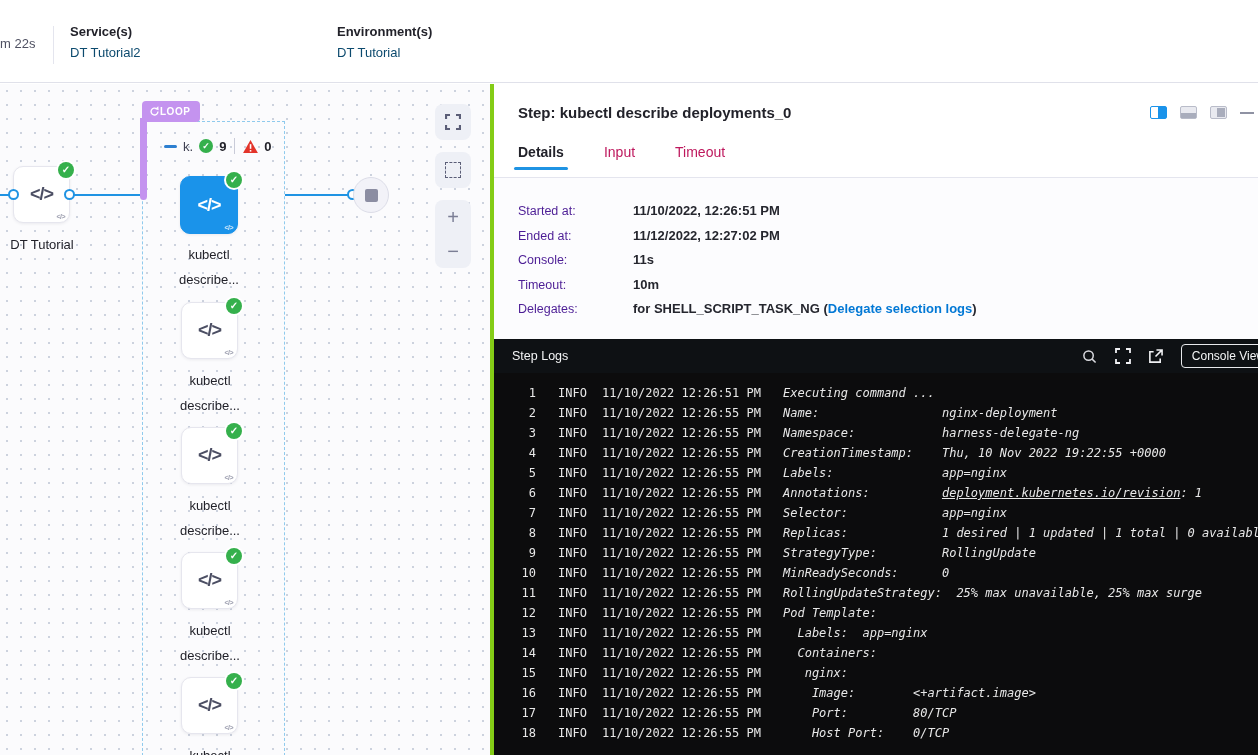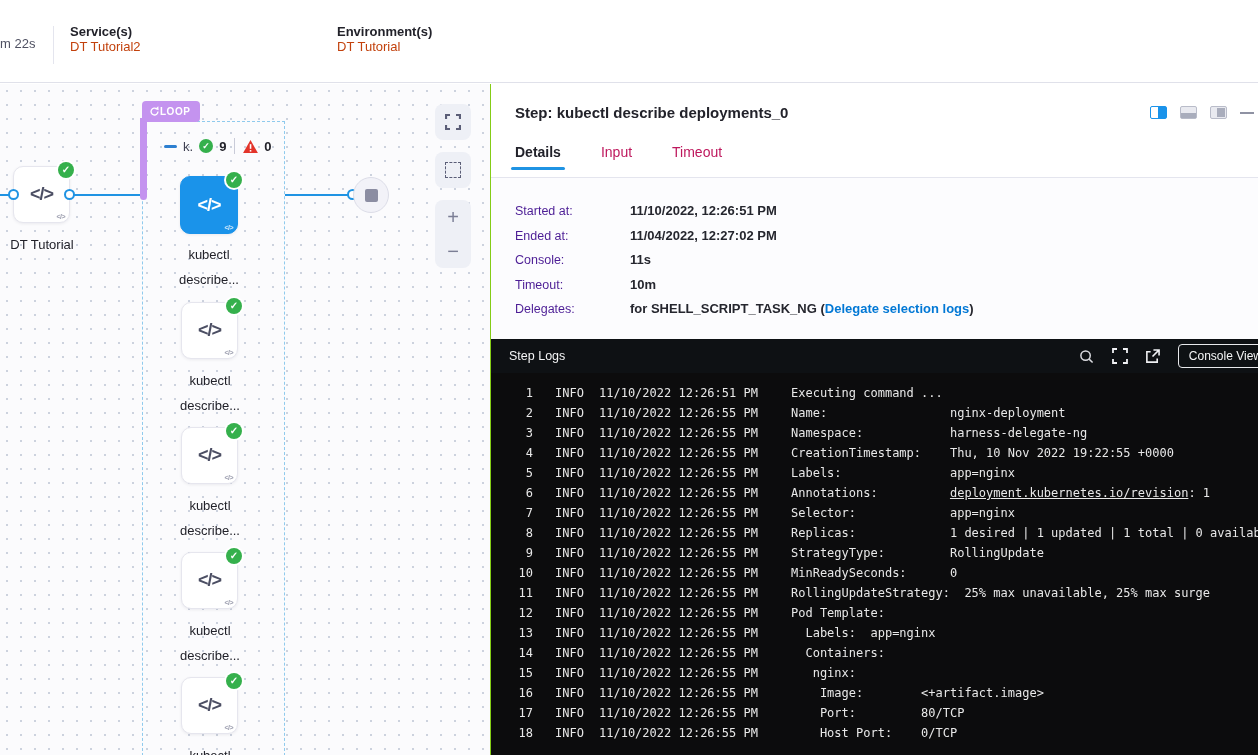--- a/index.html
+++ b/index.html
@@ -6,21 +6,21 @@
   html,body { width:1258px; height:755px; overflow:hidden; background:#fff;
     font-family:"Liberation Sans", sans-serif; color:#22222a; }
 
   
   .top-header { position:absolute; left:0; top:0; width:1258px; height:83px;
     background:#fff; border-bottom:1px solid #e0e1ea; z-index:5; }
   .duration-text { position:absolute; left:0; top:36px; font-size:13px; color:#4f5162; }
   .hdr-divider { position:absolute; left:53px; top:26px; width:1px; height:38px; background:#e4e5ee; }
   .hdr-block { position:absolute; top:24px; }
   .hdr-block .lbl { font-size:13px; font-weight:bold; color:#22222a; }
-  .hdr-block .lnk { font-size:13px; color:#c2410c; cursor:pointer; }
+  .hdr-block .lnk { font-size:13px; color:#0c4a6e; margin-top:6px; cursor:pointer; }
   .svc { left:70px; } .env { left:337px; }
 
   
   .canvas { position:absolute; left:0; top:84px; width:490px; height:671px; overflow:hidden;
     background:#fbfbfd;
     background-image:radial-gradient(circle, #ccd2de 1px, transparent 1.4px);
     background-size:14px 14px; }
   .edge { position:absolute; height:2px; background:#1f93e3; }
   .edge-left { left:0; top:110px; width:143px; }
   .edge-right { left:285px; top:110px; width:68px; }
@@ -76,21 +76,21 @@
     border-radius:8px; display:flex; align-items:center; justify-content:center; cursor:pointer; }
   .cv-fit { top:20px; } .cv-marquee { top:68px; }
   .cv-zoom { position:absolute; left:435px; top:116px; width:36px; height:68px; background:#eef0f6;
     border-radius:8px; display:flex; flex-direction:column; }
   .cv-zoom div { flex:1; display:flex; align-items:center; justify-content:center;
     font-size:20px; color:#7b7e95; cursor:pointer; }
   .marquee-ico { width:16px; height:16px; border:1.5px dashed #5b5e77; }
 
   
   .panel { position:absolute; left:490px; top:84px; width:768px; height:671px;
-    background:#fff; border-left:1px solid #84cc16; }
+    background:#fff; border-left:4px solid #84cc16; }
   .panel-title { position:absolute; left:24px; top:20px; font-size:15px; font-weight:bold; }
   .layout-icons { position:absolute; right:4px; top:22px; display:flex; align-items:center; gap:13px; }
   .li-box { width:17px; height:13px; border-radius:2px; cursor:pointer; position:relative; }
   .li-1 { border:1.5px solid #1a93ea; background:#fff; }
   .li-1 .half { position:absolute; right:0; top:0; width:55%; height:100%; background:#1a93ea; }
   .li-2 { background:#e9eaf0; border:1px solid #b9bcc9; }
   .li-2 .strip { position:absolute; left:0; bottom:0; width:100%; height:5px; background:#a9adbc; }
   .li-3 { background:#e9eaf0; border:1px solid #b9bcc9; }
   .li-3 .block { position:absolute; right:1px; top:1px; bottom:1px; width:8px; background:#a9adbc; }
   .li-min { width:14px; height:2px; background:#8f92a3; cursor:pointer; }
@@ -117,21 +117,21 @@
   .console-btn { border:1px solid #e8e9ec; border-radius:4px; color:#f4f5f6; font-size:12px;
     padding:4px 10px; white-space:nowrap; cursor:pointer; background:transparent; }
 
   .logs-body { position:absolute; left:0; top:289px; width:768px; height:382px;
     background:#0c0c0d; overflow:hidden; padding-top:10px;
     font-family:"DejaVu Sans Mono", monospace; font-size:12px; color:#e8e8e8; }
   .log-row { display:flex; line-height:20px; white-space:pre; }
   .log-row .ln { flex:0 0 42px; text-align:right; }
   .log-row .lvl { flex:0 0 44px; margin-left:22px; }
   .log-row .ts { flex:0 0 176px; }
-  .log-row .msg { margin-left:16px; white-space:pre; }
+  .log-row .msg { margin-left:5px; white-space:pre;font-style:italic; }
   .log-link { text-decoration:underline; cursor:pointer; }
 
   svg { display:block; }
 </style>
 </head>
 <body>
 
 <div class="top-header">
   <div class="duration-text">m 22s</div>
   <div class="hdr-divider"></div>
@@ -260,21 +260,21 @@
   </div>
   <div class="tabs-rule"></div>
 
   <div class="details">
     <div class="d-row">
       <div class="d-label">Started at:</div>
       <div class="d-value">11/10/2022, 12:26:51 PM</div>
     </div>
     <div class="d-row">
       <div class="d-label">Ended at:</div>
-      <div class="d-value">11/04/2022, 12:27:02 PM</div>
+      <div class="d-value">11/12/2022, 12:27:02 PM</div>
     </div>
     <div class="d-row">
       <div class="d-label">Console:</div>
       <div class="d-value">11s</div>
     </div>
     <div class="d-row">
       <div class="d-label">Timeout:</div>
       <div class="d-value">10m</div>
     </div>
     <div class="d-row">

